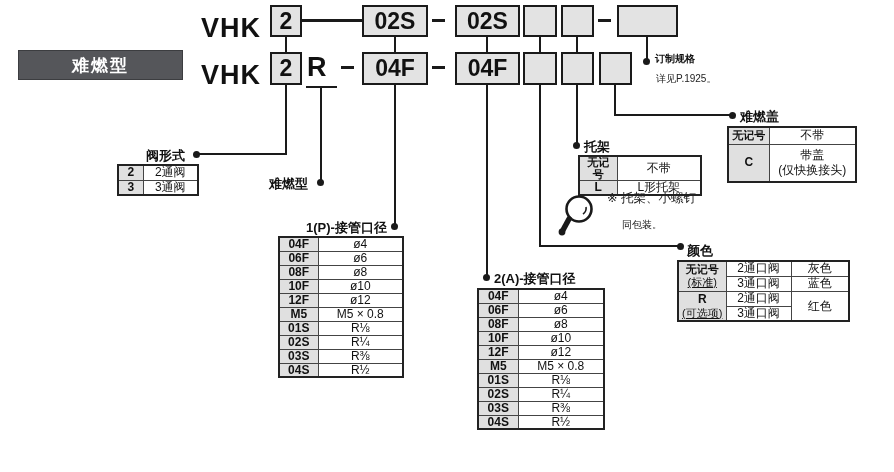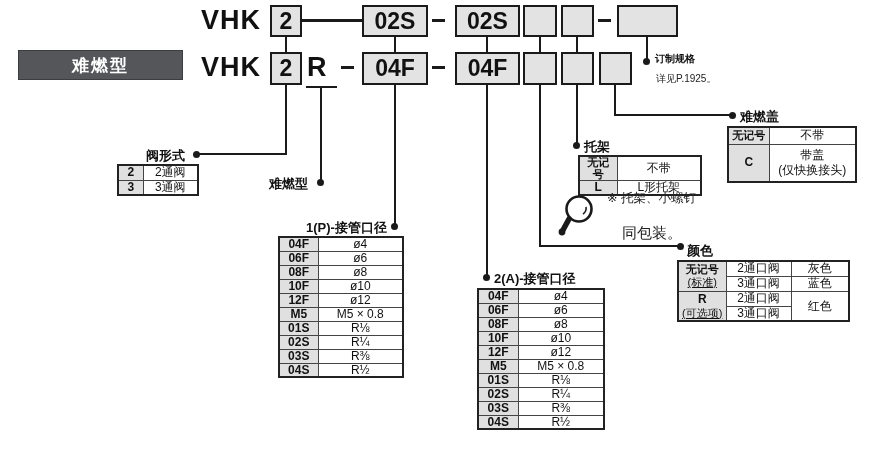--- a/index.html
+++ b/index.html
@@ -16,21 +16,21 @@
 
   
   .dark-label{
     background:var(--dark-label-bg);
     color:#fff;font-weight:bold;font-size:17px;
     display:flex;align-items:center;justify-content:center;
     border:1px solid #3c3d40;box-sizing:border-box;letter-spacing:2px;
   }
 
   
-  .model-prefix{font-size:27px;font-weight:bold;letter-spacing:1px;line-height:33px;}
+  .model-prefix{font-size:27px;font-weight:bold;letter-spacing:1px;line-height:33px;margin-top:8px;}
   .r-option{font-size:27px;font-weight:bold;line-height:33px;}
 
   
   .code-box{
     background:var(--box-fill);
     border:2px solid var(--line);box-sizing:border-box;
     display:flex;align-items:center;justify-content:center;
     font-weight:bold;font-size:23px;color:#111;
   }
 
@@ -256,21 +256,21 @@
   </tbody>
     </table>
 
   <svg class="abs" style="left:556px;top:190px;" width="42" height="50" viewBox="0 0 42 50">
     <circle cx="23" cy="19" r="12.5" fill="none" stroke="#1a1a1a" stroke-width="2.6"></circle>
     <path d="M 27 24 A 7 7 0 0 0 30 17" fill="none" stroke="#1a1a1a" stroke-width="1.6"></path>
     <line x1="13" y1="29" x2="7" y2="40" stroke="#1a1a1a" stroke-width="5.5" stroke-linecap="round"></line>
     <circle cx="6" cy="42" r="3.4" fill="#1a1a1a"></circle>
   </svg>
   <div class="abs callout-small" style="left:607px;top:190px;font-size:12.5px;"><span>※</span>&nbsp;<span>托架、小螺钉</span></div>
-  <div class="abs callout-small" style="left:622px;top:224px;font-size:15px;">同包装。</div>
+  <div class="abs callout-small" style="left:622px;top:218px;font-size:10px;">同包装。</div>
 
   <table class="tbl abs" style="left:727px;top:126px;width:128px;">
     <colgroup>
         <col style="width:41px">
         <col style="width:87px">
       </colgroup>
     <tbody>
         <tr style="height:17px;">
       <td class="c" style="font-size:11px;">无记号</td>
       <td class="v">不带</td>

